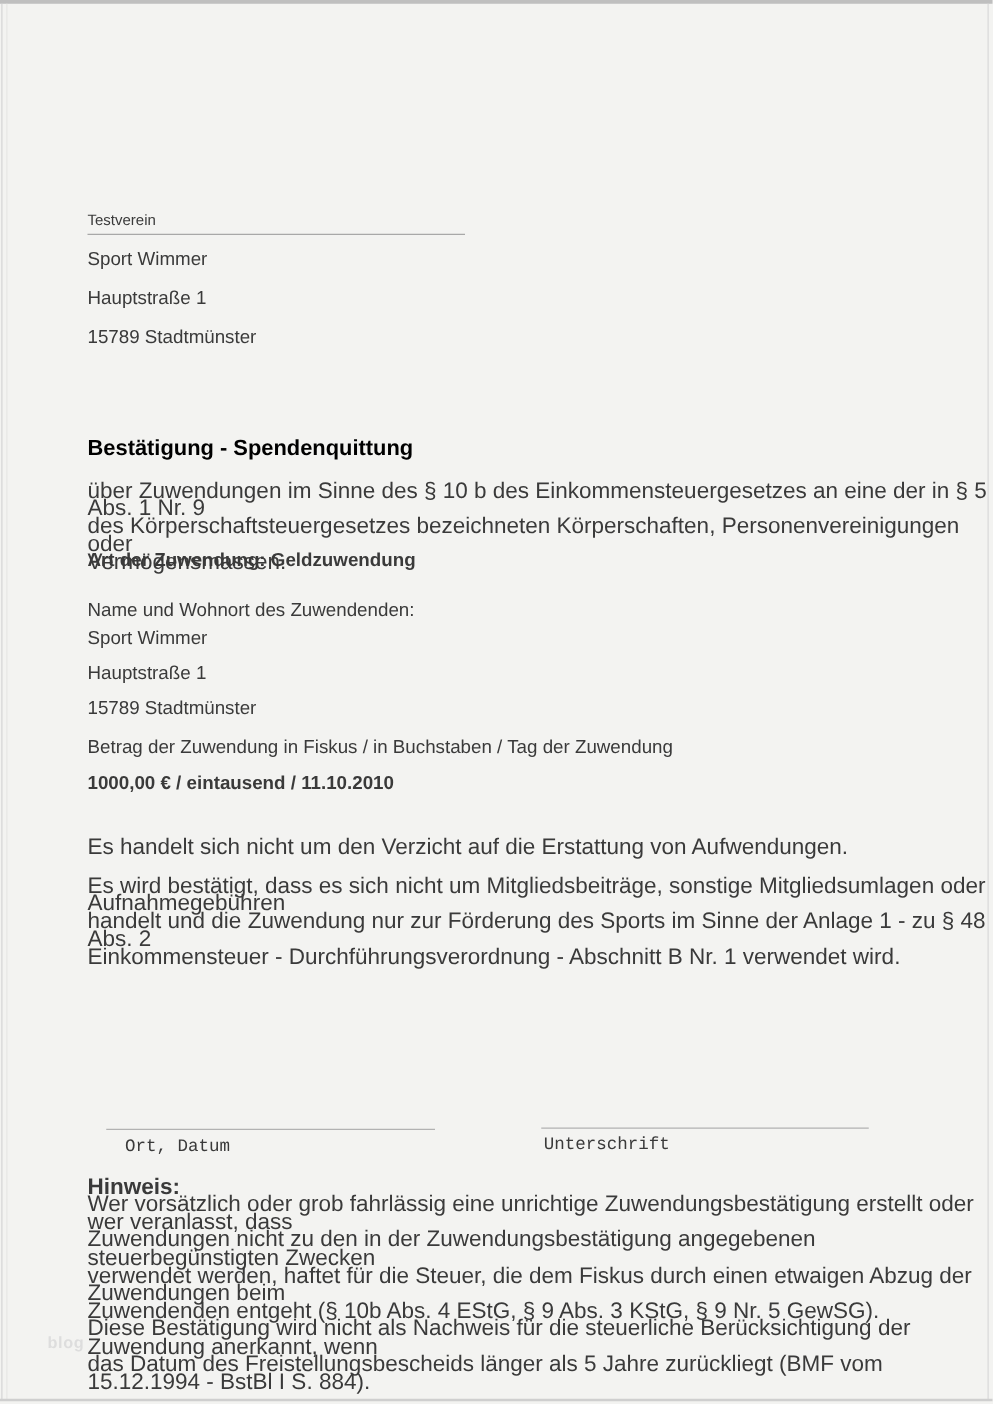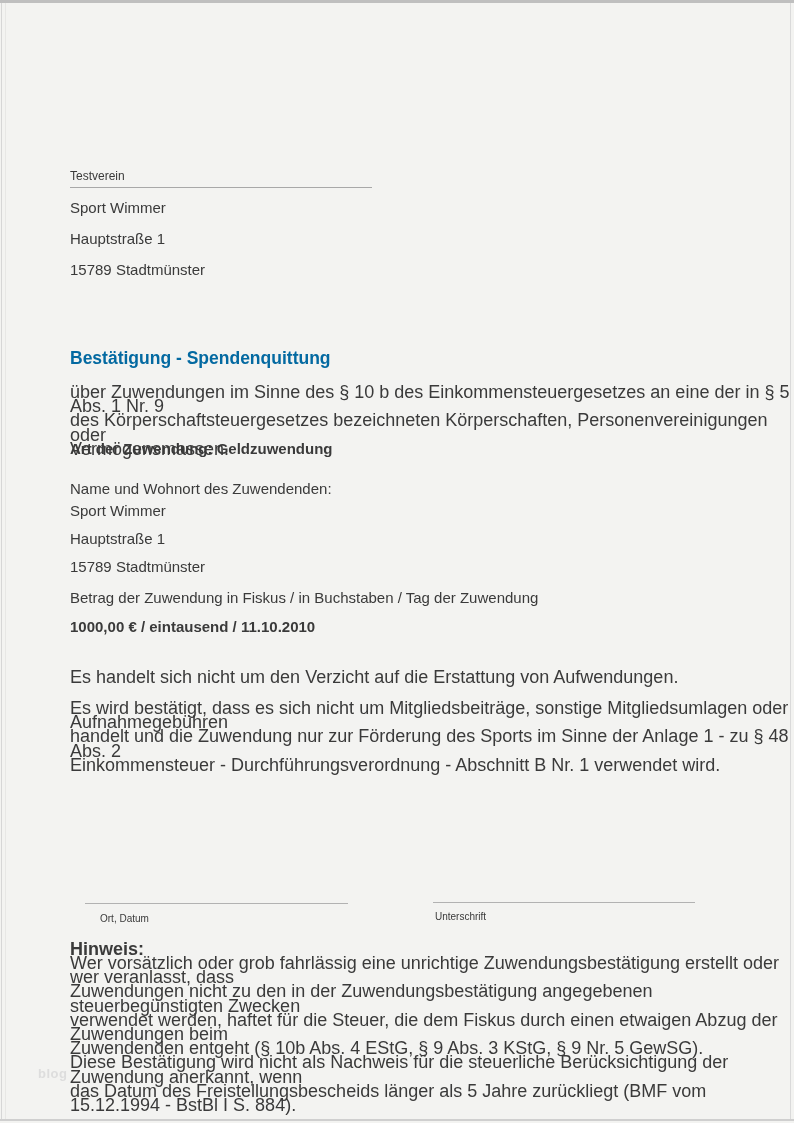--- a/index.html
+++ b/index.html
@@ -20,26 +20,26 @@
 
   
   .border-top    { left:0; top:0; width:794px; height:3px; background:#bfbfbf; }
   .border-left-a { left:1px; top:3px; width:1px; height:1117px; background:#d6d6d6; }
   .border-left-b { left:5px; top:3px; width:1px; height:1117px; background:#e7e7e5; }
   .border-right  { left:790px; top:3px; width:1px; height:1117px; background:#dadada; }
   .border-bottom { left:0; top:1119px; width:794px; height:2px; background:#cfcfcf; }
 
   .small-label   { font-size:12px; line-height:14px; }
   .addr          { font-size:15px; line-height:18px; }
-  .doc-title     { font-size:17.5px; line-height:20px; font-weight:bold; color:#0369a1; }
+  .doc-title     { font-size:17.5px; line-height:20px; font-weight:bold; color:#000000; }
   .body-text     { font-size:18px; line-height:14.2px; white-space:pre-line; }
   .mid-line      { font-size:15px; line-height:18px; }
   .bold          { font-weight:bold; }
   .sig-line      { height:1px; background:#b2b2b2; }
-  .sig-label     { font-size:10px; line-height:17px; }
+  .sig-label     { font-size:14px; line-height:17px;font-family:Liberation Mono, monospace; }
   .watermark     { font-size:13px; font-weight:bold; color:#dddddd; letter-spacing:0.5px; }
 </style>
 </head>
 <body>
 
 <div class="line border-top"></div>
 <div class="line border-left-a"></div>
 <div class="line border-left-b"></div>
 <div class="line border-right"></div>
 <div class="line border-bottom"></div>

